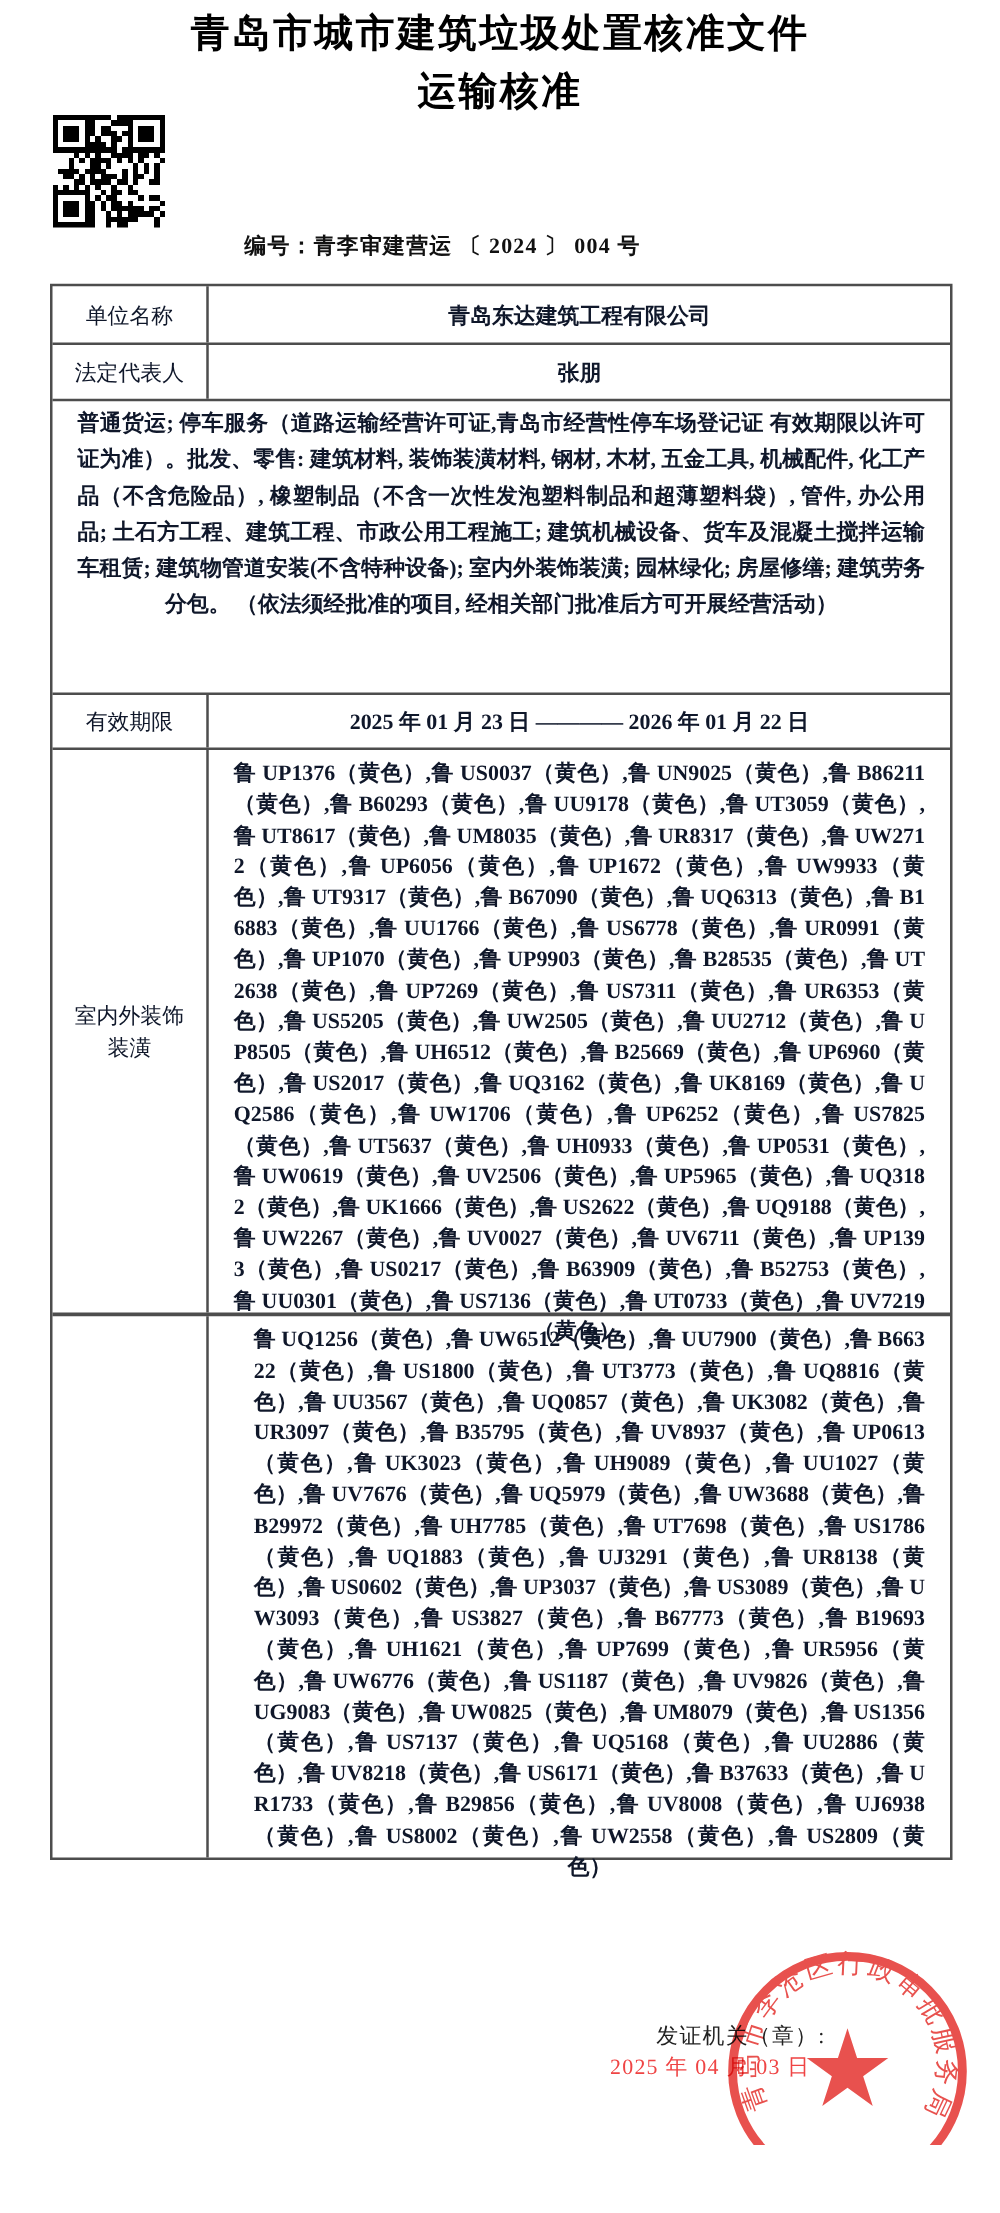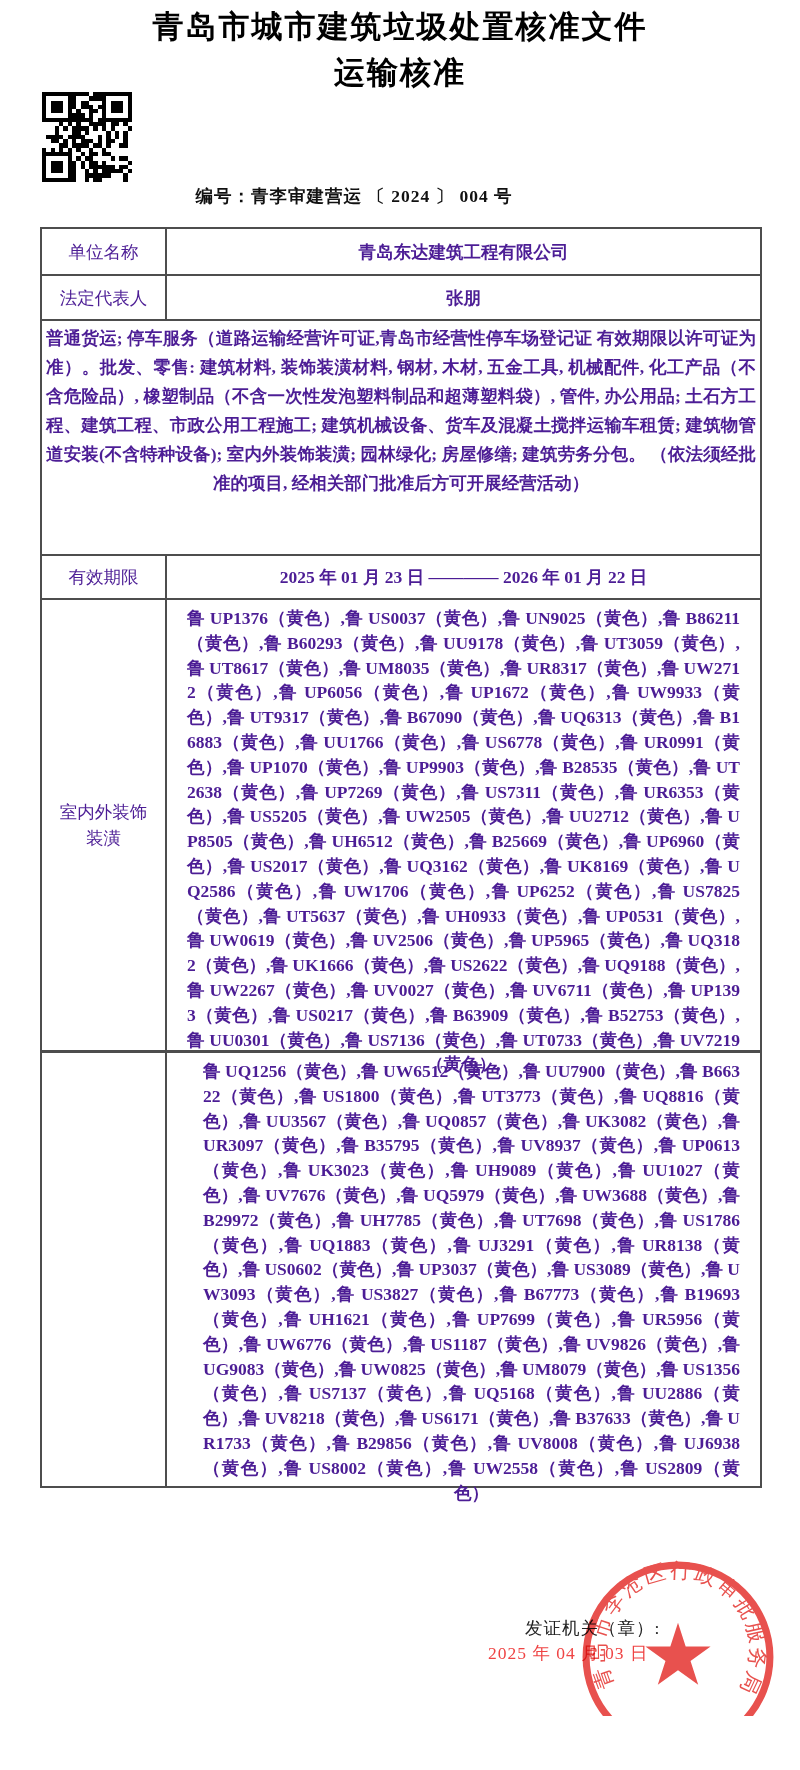--- a/index.html
+++ b/index.html
@@ -14,37 +14,37 @@
   }
   .t1{top:6px;}
   .t2{top:52px;font-family:Liberation Serif, serif;}
   .qr{position:absolute;left:42px;top:92px;width:90px;height:90px;}
   .doc-no{
     position:absolute;top:184px;left:0;width:708px;text-align:center;
     font-size:17.5px;font-weight:bold;letter-spacing:1px;color:#111;
   }
   .tbl{
     position:absolute;left:40px;top:227px;width:722px;
-    border:2px solid #4d4d4d;box-sizing:border-box;font-size:17.5px;color:#4c1d95;
+    border:2px solid #4d4d4d;box-sizing:border-box;font-size:17.5px;color:#0f172a;
   }
   .row{display:flex;box-sizing:border-box;border-top:2px solid #4d4d4d;}
   .row:first-child{border-top:none;}
   .row-veh2{border-top-width:3px;gap:16px;}
   .h45{height:45px;} .h44{height:44px;} .h235{height:235px;} .h452{height:452px;} .h436{height:436px;}
   .label{
     flex:0 0 125px;width:125px;box-sizing:border-box;
     display:flex;align-items:center;justify-content:center;text-align:center;
     border-right:2px solid #4d4d4d;padding:0 15px;line-height:26px;
   }
   .value{
     flex:1;box-sizing:border-box;display:flex;align-items:center;justify-content:center;
     text-align:center;padding:0 12px;font-weight:bold;
   }
   .value.block{display:block;text-align:justify;text-align-last:center;}
-  .scope-value{line-height:29px;padding:3px 4px;word-break:break-all;}
+  .scope-value{line-height:29px;padding:3px 20px;word-break:break-all;}
   .veh-value{line-height:24.8px;padding:6px 20px;word-break:break-all;}
   .issuer{position:absolute;top:1596px;left:525px;font-size:17.5px;color:#222;letter-spacing:1px;margin-top:20px;}
   .issue-date{position:absolute;top:1641px;left:488px;font-size:17.5px;color:#ef4444;letter-spacing:1px;}
   .stamp{
     position:absolute;left:577px;top:1556px;width:202px;height:202px;
     opacity:0.88;mix-blend-mode:multiply;
   }
 </style>
 </head>
 <body>

